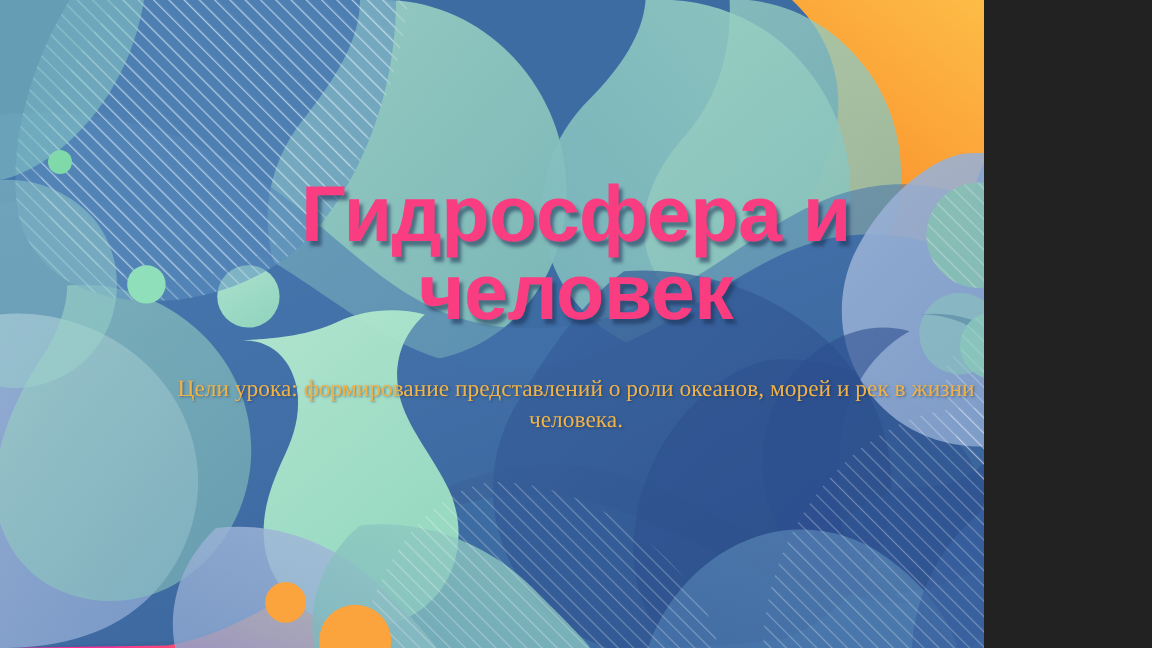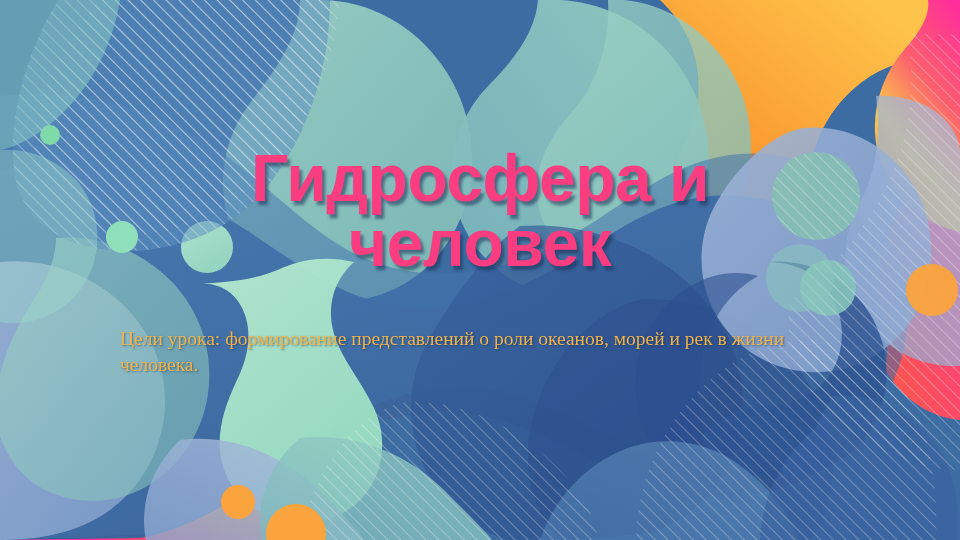--- a/index.html
+++ b/index.html
@@ -3,21 +3,21 @@
 <meta charset="utf-8">
 <title>Гидросфера и человек</title>
 <style>
   html, body {
     margin: 0;
     padding: 0;
     background: #222;
   }
   #slide {
     position: relative;
-    width: 960px;
+    width: 820px;
     height: 540px;
     overflow: hidden;
     background: #3d6ca3;
     font-family: "Liberation Sans", sans-serif;
   }
   #bg-layer, #deco-layer, #stripe-layer {
     position: absolute;
     inset: 0;
     width: 960px;
     height: 540px;
@@ -41,22 +41,23 @@
     line-height: 0.98;
     font-weight: bold;
     letter-spacing: -0.5px;
     color: #fa3d80;
     text-shadow: 3px 4px 3px rgba(26,48,82,0.55);
     white-space: pre-line;
   }
   .subtitle-block {
     position: absolute;
     left: 120px;
-    top: 326px;
+    top: 312px;
     width: 720px;
+    text-align: center;
   }
   .slide-subtitle {
     margin: 0;
     font-family: "Liberation Serif", serif;
     font-size: 19.5px;
     line-height: 1.35;
     font-weight: normal;
     color: #f0b34a;
     text-shadow: 1px 1px 2px rgba(24,42,72,0.5);
   }

